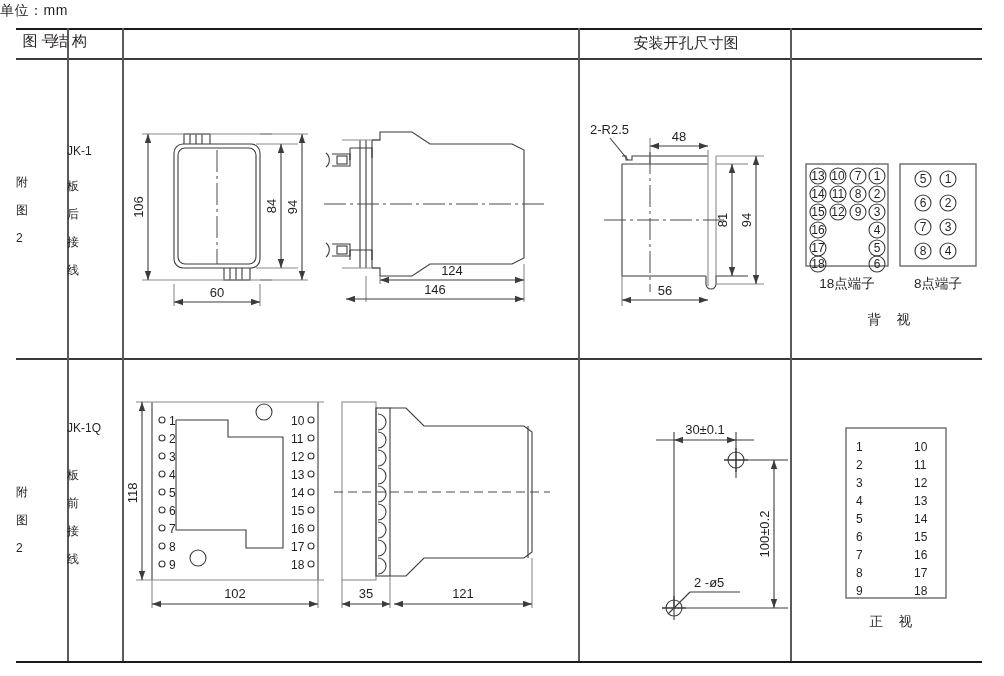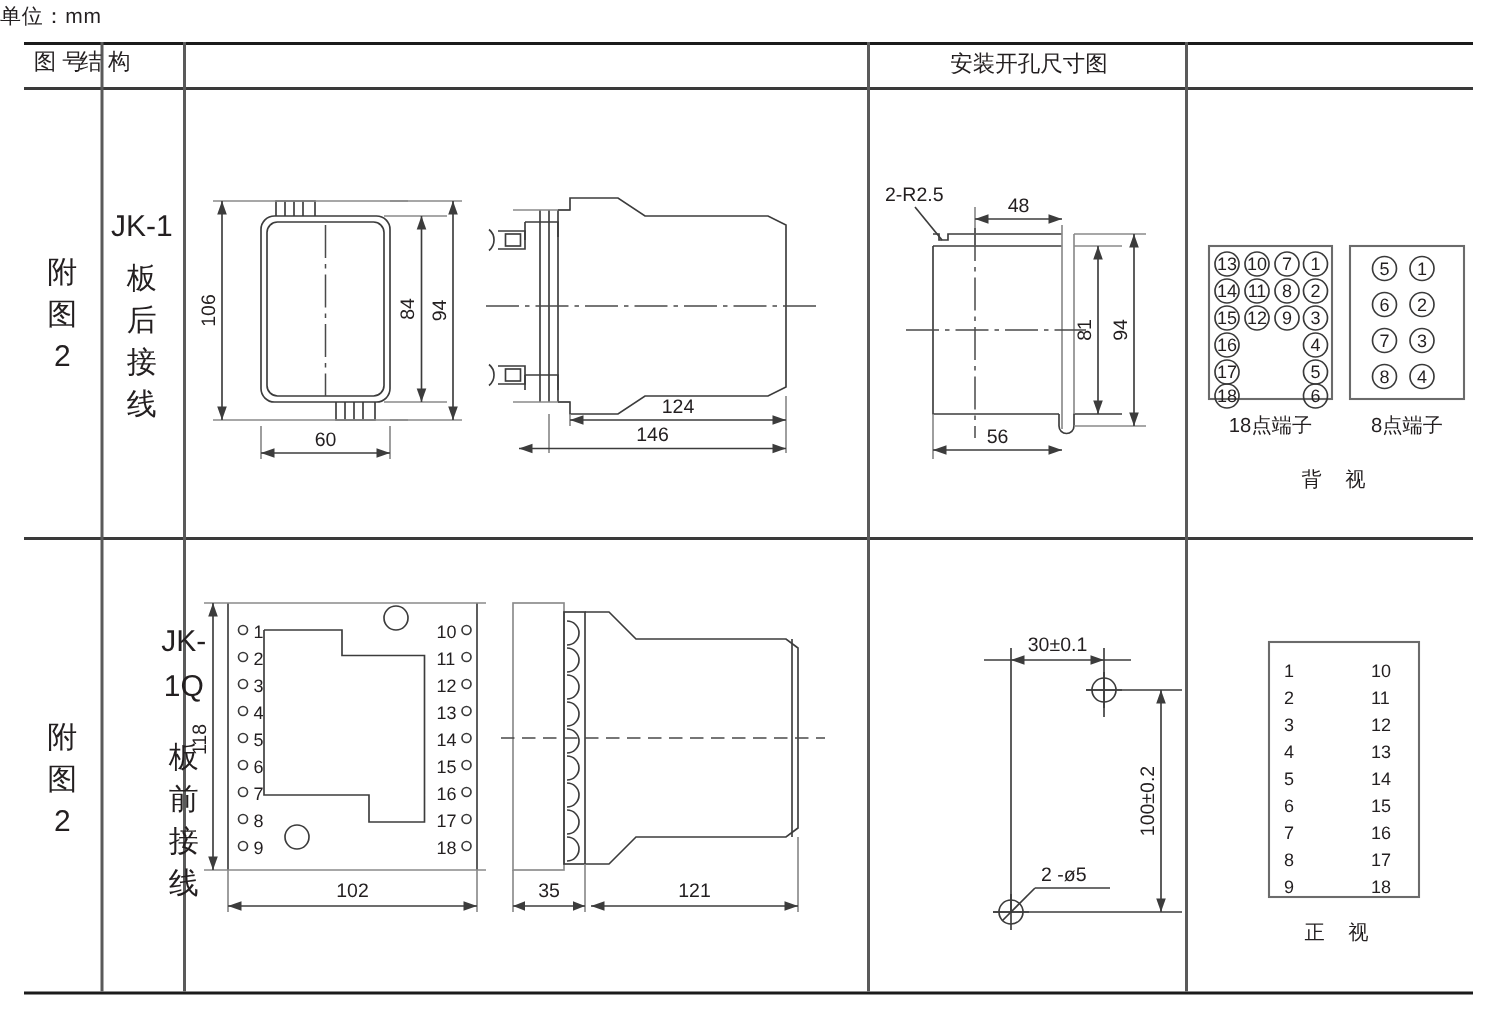--- a/index.html
+++ b/index.html
@@ -4,21 +4,21 @@
 <style>
   html,body{margin:0;padding:0;background:#fff;}
   body{width:1004px;height:676px;font-family:"Liberation Sans","DejaVu Sans",sans-serif;color:#231f20;position:relative;overflow:hidden;}
   .unit-line{position:absolute;left:0;top:2px;width:982px;text-align:left;font-size:14px;letter-spacing:.5px;}
   .table{position:absolute;left:16px;top:28px;width:966px;height:634px;}
   .hline{position:absolute;background:#3a3a3a;height:1.6px;left:0;}
   .hline.thick{height:2.2px;background:#1b1b1b;}
   .vline{position:absolute;background:#5a5a5a;width:1.6px;}
   .cell-head{position:absolute;top:0;height:30px;line-height:30px;text-align:center;font-size:15px;}
   .sp2{letter-spacing:4px;font-family:Liberation Mono, monospace;}
-  .vlabel{position:absolute;text-align:center;font-size:20px;line-height:28px;}
+  .vlabel{position:absolute;font-size:12px;line-height:28px;}
   .vlabel span{display:block;}
   .fig{position:absolute;}
   svg{display:block;overflow:visible;}
   text{font-family:"Liberation Sans","DejaVu Sans",sans-serif;fill:#231f20;}
   .dim{font-size:13px;}
   .cap{font-size:13.5px;}
   .tnum{font-size:12px;}
   .term-box{fill:none;stroke:#6b6b6b;stroke-width:1.4;}
   .tcirc{fill:none;stroke:#3a3a3a;stroke-width:1.1;}
   .ln{fill:none;stroke:#3c3c3c;stroke-width:1.1;}
@@ -312,21 +312,21 @@
 
       <text class="cap" x="96" y="186" text-anchor="middle" letter-spacing="6">背   视</text>
     </svg>
   </div>
 
   <div class="vlabel" style="left:0;width:51px;top:450px;">
     <span>附</span>
     <span>图</span>
     <span>2</span>
   </div>
-  <div class="vlabel" style="left:51px;width:47px;top:385px;padding-left:32px;">
+  <div class="vlabel" style="left:51px;width:47px;top:385px;">
     <span style="line-height:30px;">JK-1Q</span>
     <span style="margin-top:18px;">板</span>
     <span>前</span>
     <span>接</span>
     <span>线</span>
   </div>
 
   <div class="fig" style="left:112px;top:352px;">
     <svg width="220" height="250" viewBox="0 0 220 250">
 

